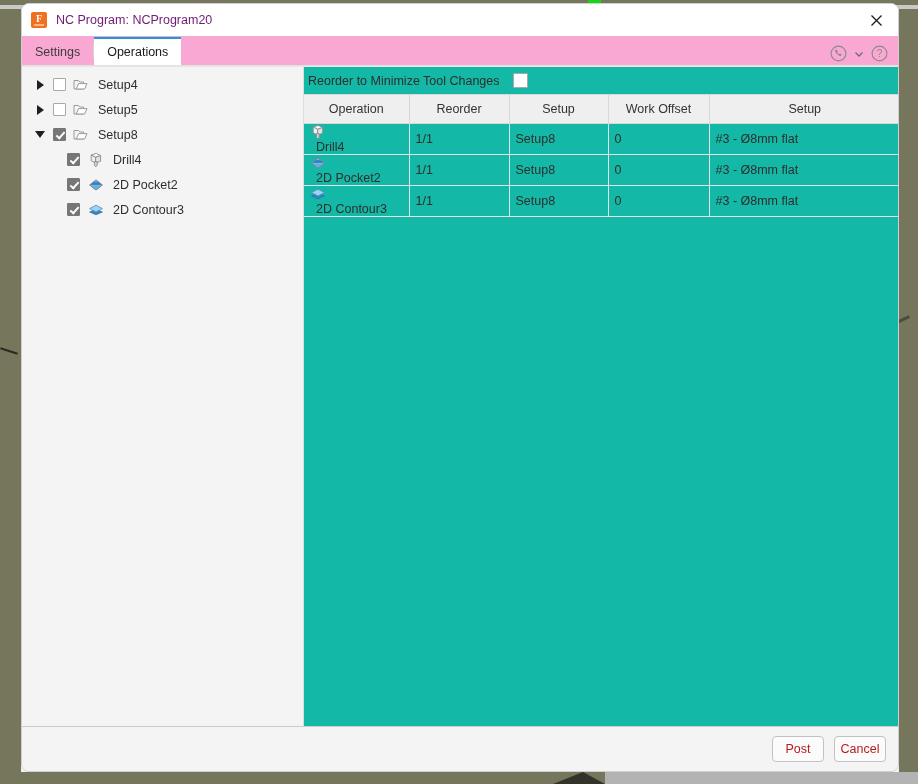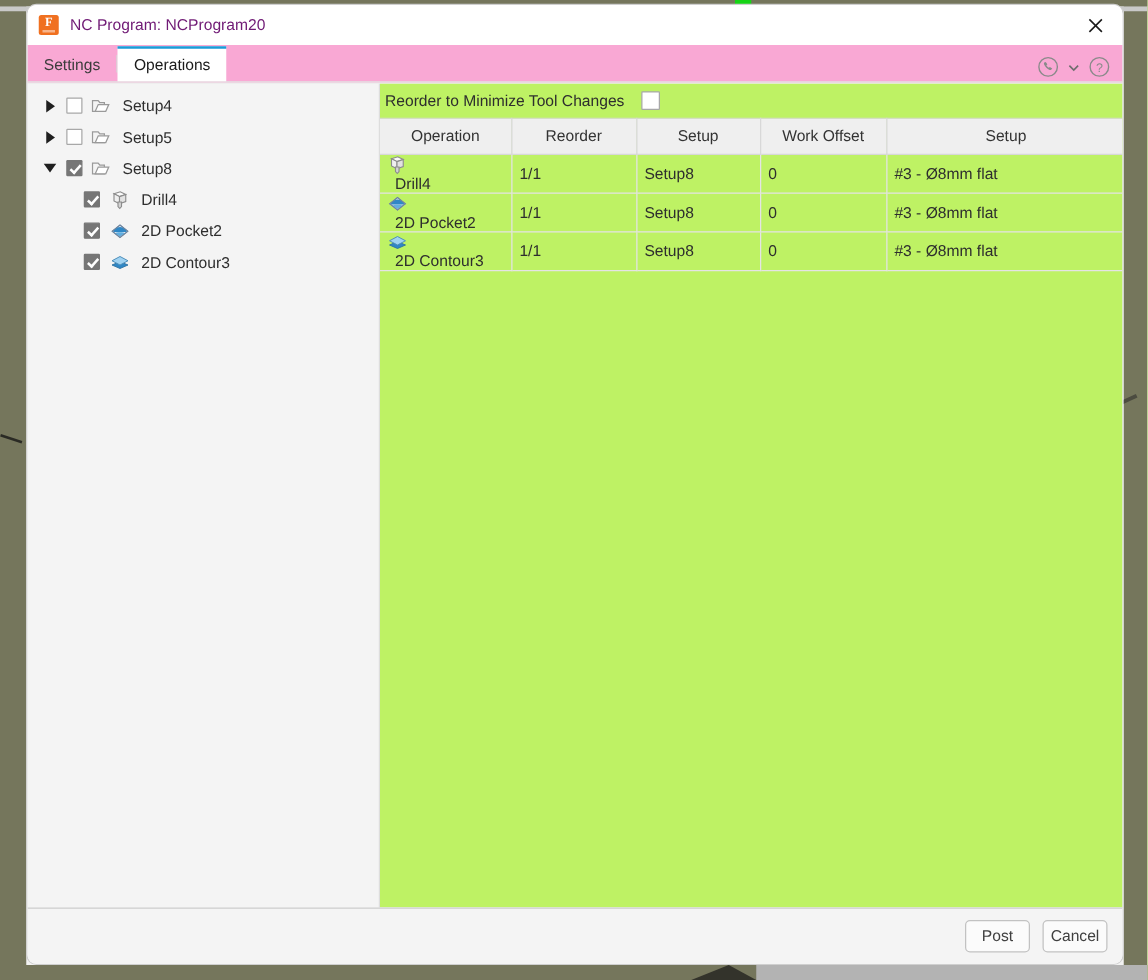--- a/index.html
+++ b/index.html
@@ -225,21 +225,21 @@
     border-width: 0 2px 2px 0;
     transform: rotate(42deg);
   }
   .folder-ico { margin-left: 7px; flex: 0 0 16px; display: flex; align-items: center; }
   .op-ico { margin-left: 8px; flex: 0 0 16px; display: flex; align-items: center; }
   .tree-label { margin-left: 9px; white-space: nowrap; }
 
   
   .right-pane {
     flex: 1 1 auto;
-    background: #bef264;
+    background: #14b8a6;
     display: flex;
     flex-direction: column;
     min-width: 0;
   }
   .reorder-row {
     height: 27px;
     flex: 0 0 27px;
     display: flex;
     align-items: center;
     padding-left: 4px;
@@ -302,21 +302,21 @@
     gap: 10px;
   }
   .btn {
     min-width: 52px;
     height: 26px;
     padding: 0 2px;
     border: 1px solid #c2c2c2;
     border-radius: 4px;
     background: #fbfbfb;
     font-size: 12.5px;
-    color: #404040;
+    color: #b91c1c;
     font-family: "Liberation Sans", sans-serif;
     cursor: pointer;
   }
 </style>
 </head>
 <body>
 
 <div class="backdrop-olive-left"></div>
 <div class="backdrop-olive-right"></div>
 <div class="backdrop-top-gray"></div>

